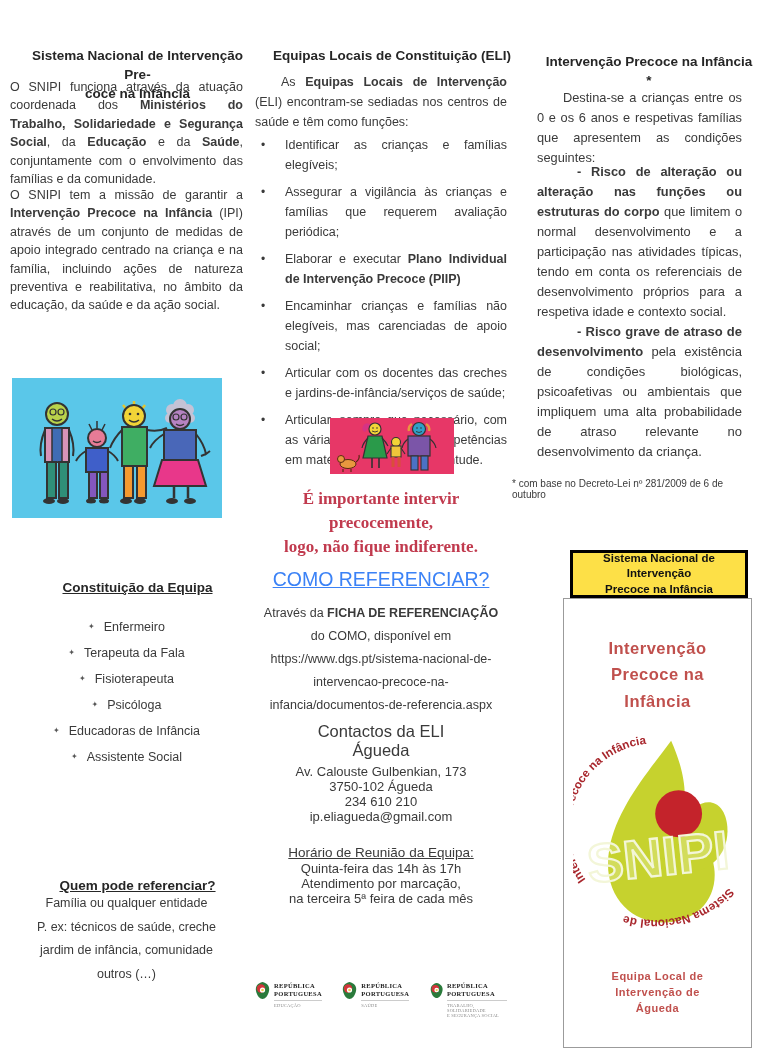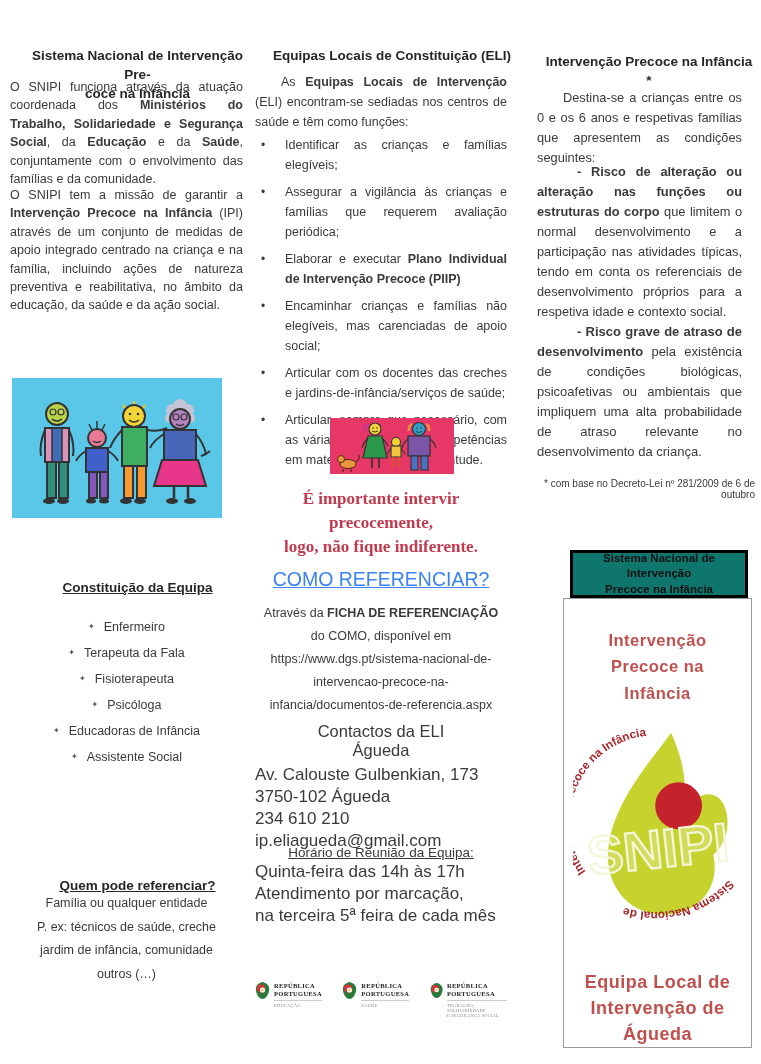--- a/index.html
+++ b/index.html
@@ -22,35 +22,35 @@
   .team-item{font-size:12.5px;line-height:26px;text-align:center;color:#3a3a3a;}
   .bullet-star{font-size:8px;color:#555;vertical-align:2px;margin-right:9px;}
   .ref-lines{font-size:12.5px;line-height:23.5px;text-align:center;}
   
   .fn-item{position:relative;padding-left:30px;margin-bottom:7px;font-size:12.5px;line-height:20px;text-align:justify;}
   .fn-bullet{position:absolute;left:6px;top:0;font-size:12px;}
   .highlight{font-family:"Liberation Serif",serif;font-weight:bold;font-size:17px;line-height:24px;text-align:center;}
   .how-title{font-size:19.5px;text-align:center;text-decoration:underline;color:#3b82f6;}
   .how-body{font-size:12.5px;line-height:23px;text-align:center;}
   .contacts-title{font-size:16.5px;line-height:19px;text-align:center;}
-  .contact-lines{font-size:17px;line-height:22px;}
+  .contact-lines{font-size:13px;line-height:15px;text-align:center;}
   .sched-title{font-size:13.5px;line-height:15.5px;text-align:center;text-decoration:underline;}
   .gov-row{display:flex;justify-content:center;gap:10px;}
   .gov-logo{display:flex;align-items:flex-start;gap:4px;width:78px;}
   .gov-text{font-family:"Liberation Serif",serif;}
   .gov-title{font-size:6.5px;font-weight:bold;letter-spacing:0.3px;line-height:1.25;color:#222;white-space:pre-line;}
   .gov-sub{font-size:4.5px;color:#8a8a8a;letter-spacing:0.2px;margin-top:2px;white-space:pre-line;border-top:0.5px solid #cccccc;padding-top:1.5px;}
   
-  .footnote{font-size:10px;text-align:right;color:#3a3a3a;}
+  .footnote{font-size:10px;text-align:left;color:#3a3a3a;}
   .panel-inner{position:absolute;left:51px;top:598px;width:187px;height:448px;border:1px solid #9b9b9b;background:#fff;}
-  .panel-titlebox{position:absolute;left:58px;top:550px;width:172px;height:42px;border:3px solid #000;background:#0f766e;
+  .panel-titlebox{position:absolute;left:58px;top:550px;width:172px;height:42px;border:3px solid #000;background:#fde047;
     display:flex;align-items:center;justify-content:center;z-index:2;
     font-size:11.5px;font-weight:bold;text-align:center;line-height:1.35;color:#111;}
-  .panel-heading{margin-top:28px;font-size:16.5px;font-weight:bold;line-height:1.6;text-align:center;letter-spacing:0.5px;}
-  .panel-footer{position:absolute;left:0;top:370px;width:100%;font-size:18px;font-weight:bold;line-height:1.45;text-align:center;letter-spacing:0.5px;}
+  .panel-heading{margin-top:36px;font-size:16.5px;font-weight:bold;line-height:1.6;text-align:center;letter-spacing:0.5px;}
+  .panel-footer{position:absolute;left:0;top:370px;width:100%;font-size:11px;font-weight:bold;line-height:1.45;text-align:center;letter-spacing:0.5px;}
   .snipi-wrap{margin-top:6px;text-align:center;}
 </style>
 </head>
 <body>
 
 <div class="page">
 
   <div class="col col-left">
     <h2 class="abs pre" style="left:0;top:36px;width:233px;">Sistema Nacional de Intervenção Pre-
 coce na Infância</h2>

